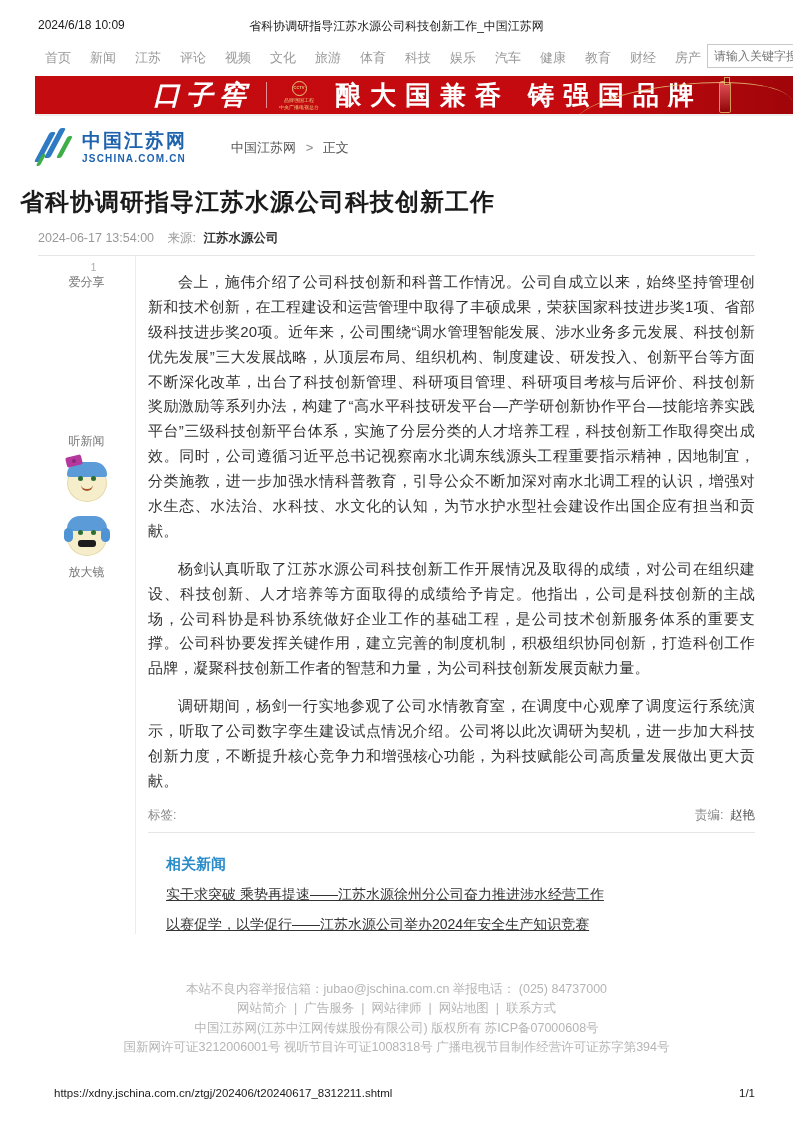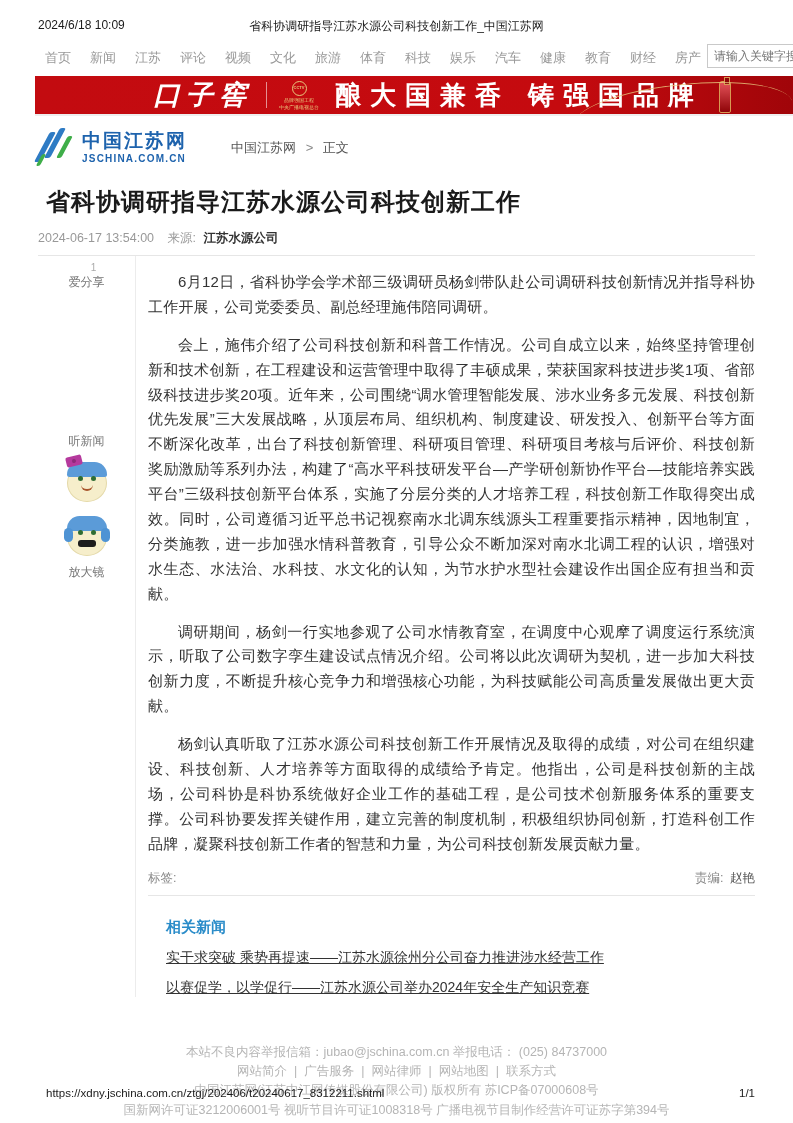--- a/index.html
+++ b/index.html
@@ -59,21 +59,21 @@
   .logo-mark .g1 { left:24px; top:8px; width:5px; height:22px; background:#3fae49; }
   .logo-mark .g2 { left:1px; top:26px; width:4px; height:12px; background:#3fae49; }
   .logo-text { display:flex; flex-direction:column; line-height:1.05; }
   .logo-name { color:#1e63ad; font-size:19px; font-weight:bold; letter-spacing:2px; }
   .logo-domain { color:#1e63ad; font-size:10px; font-weight:bold; letter-spacing:1.2px; margin-top:3px; }
   .breadcrumb { margin-left:44px; font-size:13px; color:#555; }
   .breadcrumb .sep { margin:0 6px; color:#888; }
   .breadcrumb-home { cursor:pointer; }
 
   
-  .article-title { margin:16px 38px 0 46px; font-size:24px; font-weight:bold; color:#1a1a1a; letter-spacing:1px; }
+  .article-title { margin:16px 38px 0 20px; font-size:24px; font-weight:bold; color:#1a1a1a; letter-spacing:1px; }
   .meta-row { margin:12px 38px 0 38px; font-size:12.5px; color:#999; padding-right:140px; }
   .meta-row .source { color:#333; font-weight:bold; margin-left:4px; }
   .meta-rule { margin:8px 38px 0 38px; border:none; border-top:1px solid #e6e6e6; height:0; }
 
   
   .content-wrap { display:flex; margin:0 38px 0 38px; }
   .sidebar { width:97px; flex:0 0 auto; padding-top:6px; display:flex; flex-direction:column; align-items:center; font-size:12px; color:#777; }
   .share-count { font-size:10px; color:#aaa; align-self:center; margin-left:14px; }
   .share-label { margin-top:1px; }
   .listen-label { margin-top:142px; }
@@ -109,21 +109,21 @@
   .related-item { font-size:14px; color:#333; margin-top:12px; cursor:pointer;text-decoration:underline; }
 
   
   .site-footer { margin-top:46px; text-align:center; font-size:12.5px; color:#b5b5b5; line-height:1.55; }
   .site-footer .line { }
   .site-footer .flink { cursor:pointer; }
   .site-footer .sep { margin:0 7px; }
 
   
   .print-footer { position:absolute; left:38px; right:38px; bottom:24px; font-size:11.5px; color:#1a1a1a; }
-  .print-url { position:absolute; left:8px; bottom:0; }
+  .print-url { position:absolute; left:16px; bottom:0; }
   .print-page { position:absolute; right:0; bottom:0; }
 </style>
 </head>
 <body>
 
 <div class="page">
 
   <div class="print-header">
     <span class="print-time">2024/6/18 10:09</span>
     <span class="print-doc-title">省科协调研指导江苏水源公司科技创新工作_中国江苏网</span>
@@ -213,24 +213,23 @@
           <span class="muff r"></span>
         <span class="eye l"></span>
           <span class="eye r"></span>
           <span class="band"></span>
       </span>
       <span class="zoom-label">放大镜</span>
     </div>
 
     <div class="article-col">
       <div class="article-body">
-        <p>6月12日，省科协学会学术部三级调研员杨剑带队赴公司调研科技创新情况并指导科协工作开展，公司党委委员、副总经理施伟陪同调研。</p>
         <p>会上，施伟介绍了公司科技创新和科普工作情况。公司自成立以来，始终坚持管理创新和技术创新，在工程建设和运营管理中取得了丰硕成果，荣获国家科技进步奖1项、省部级科技进步奖20项。近年来，公司围绕“调水管理智能发展、涉水业务多元发展、科技创新优先发展”三大发展战略，从顶层布局、组织机构、制度建设、研发投入、创新平台等方面不断深化改革，出台了科技创新管理、科研项目管理、科研项目考核与后评价、科技创新奖励激励等系列办法，构建了“高水平科技研发平台—产学研创新协作平台—技能培养实践平台”三级科技创新平台体系，实施了分层分类的人才培养工程，科技创新工作取得突出成效。同时，公司遵循习近平总书记视察南水北调东线源头工程重要指示精神，因地制宜，分类施教，进一步加强水情科普教育，引导公众不断加深对南水北调工程的认识，增强对水生态、水法治、水科技、水文化的认知，为节水护水型社会建设作出国企应有担当和贡献。</p>
+        <p>杨剑认真听取了江苏水源公司科技创新工作开展情况及取得的成绩，对公司在组织建设、科技创新、人才培养等方面取得的成绩给予肯定。他指出，公司是科技创新的主战场，公司科协是科协系统做好企业工作的基础工程，是公司技术创新服务体系的重要支撑。公司科协要发挥关键作用，建立完善的制度机制，积极组织协同创新，打造科创工作品牌，凝聚科技创新工作者的智慧和力量，为公司科技创新发展贡献力量。</p>
         <p>调研期间，杨剑一行实地参观了公司水情教育室，在调度中心观摩了调度运行系统演示，听取了公司数字孪生建设试点情况介绍。公司将以此次调研为契机，进一步加大科技创新力度，不断提升核心竞争力和增强核心功能，为科技赋能公司高质量发展做出更大贡献。</p>
-        <p>杨剑认真听取了江苏水源公司科技创新工作开展情况及取得的成绩，对公司在组织建设、科技创新、人才培养等方面取得的成绩给予肯定。他指出，公司是科技创新的主战场，公司科协是科协系统做好企业工作的基础工程，是公司技术创新服务体系的重要支撑。公司科协要发挥关键作用，建立完善的制度机制，积极组织协同创新，打造科创工作品牌，凝聚科技创新工作者的智慧和力量，为公司科技创新发展贡献力量。</p>
       </div>
 
       <div class="tags-row">
         <span>标签:</span>
         <span>
           <span>责编:</span>
           <span class="editor-name">赵艳</span>
         </span>
       </div>
       <hr class="tags-rule">

